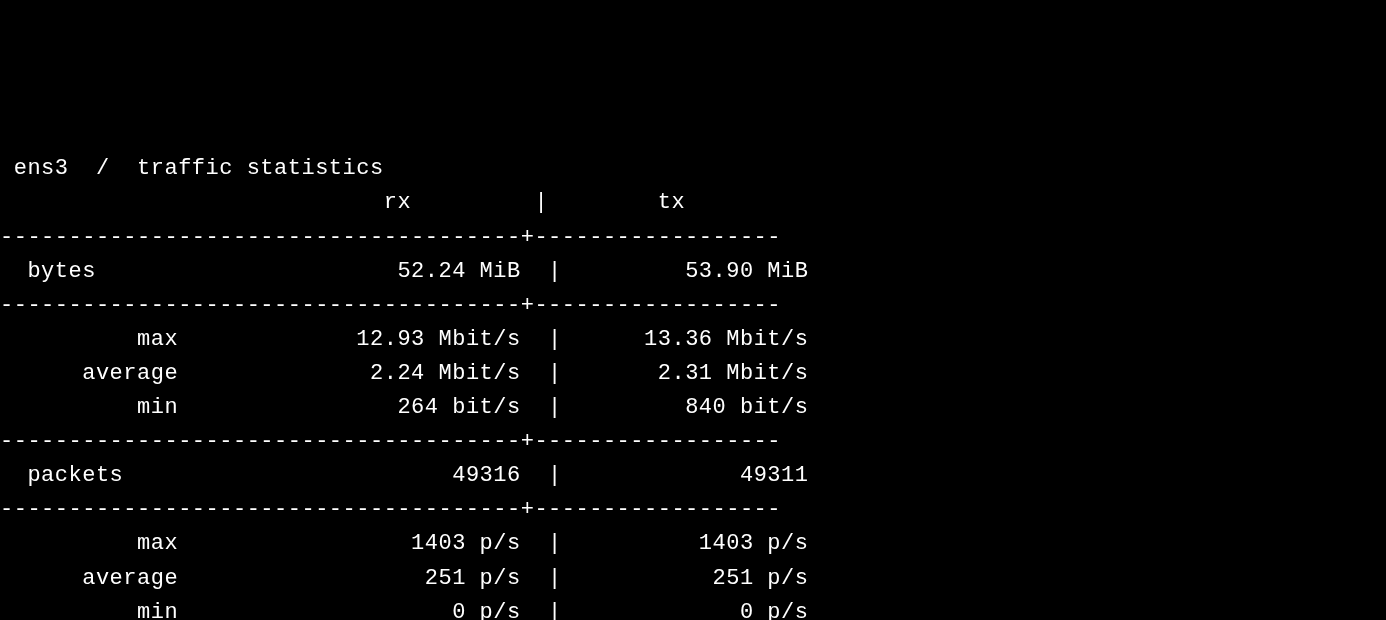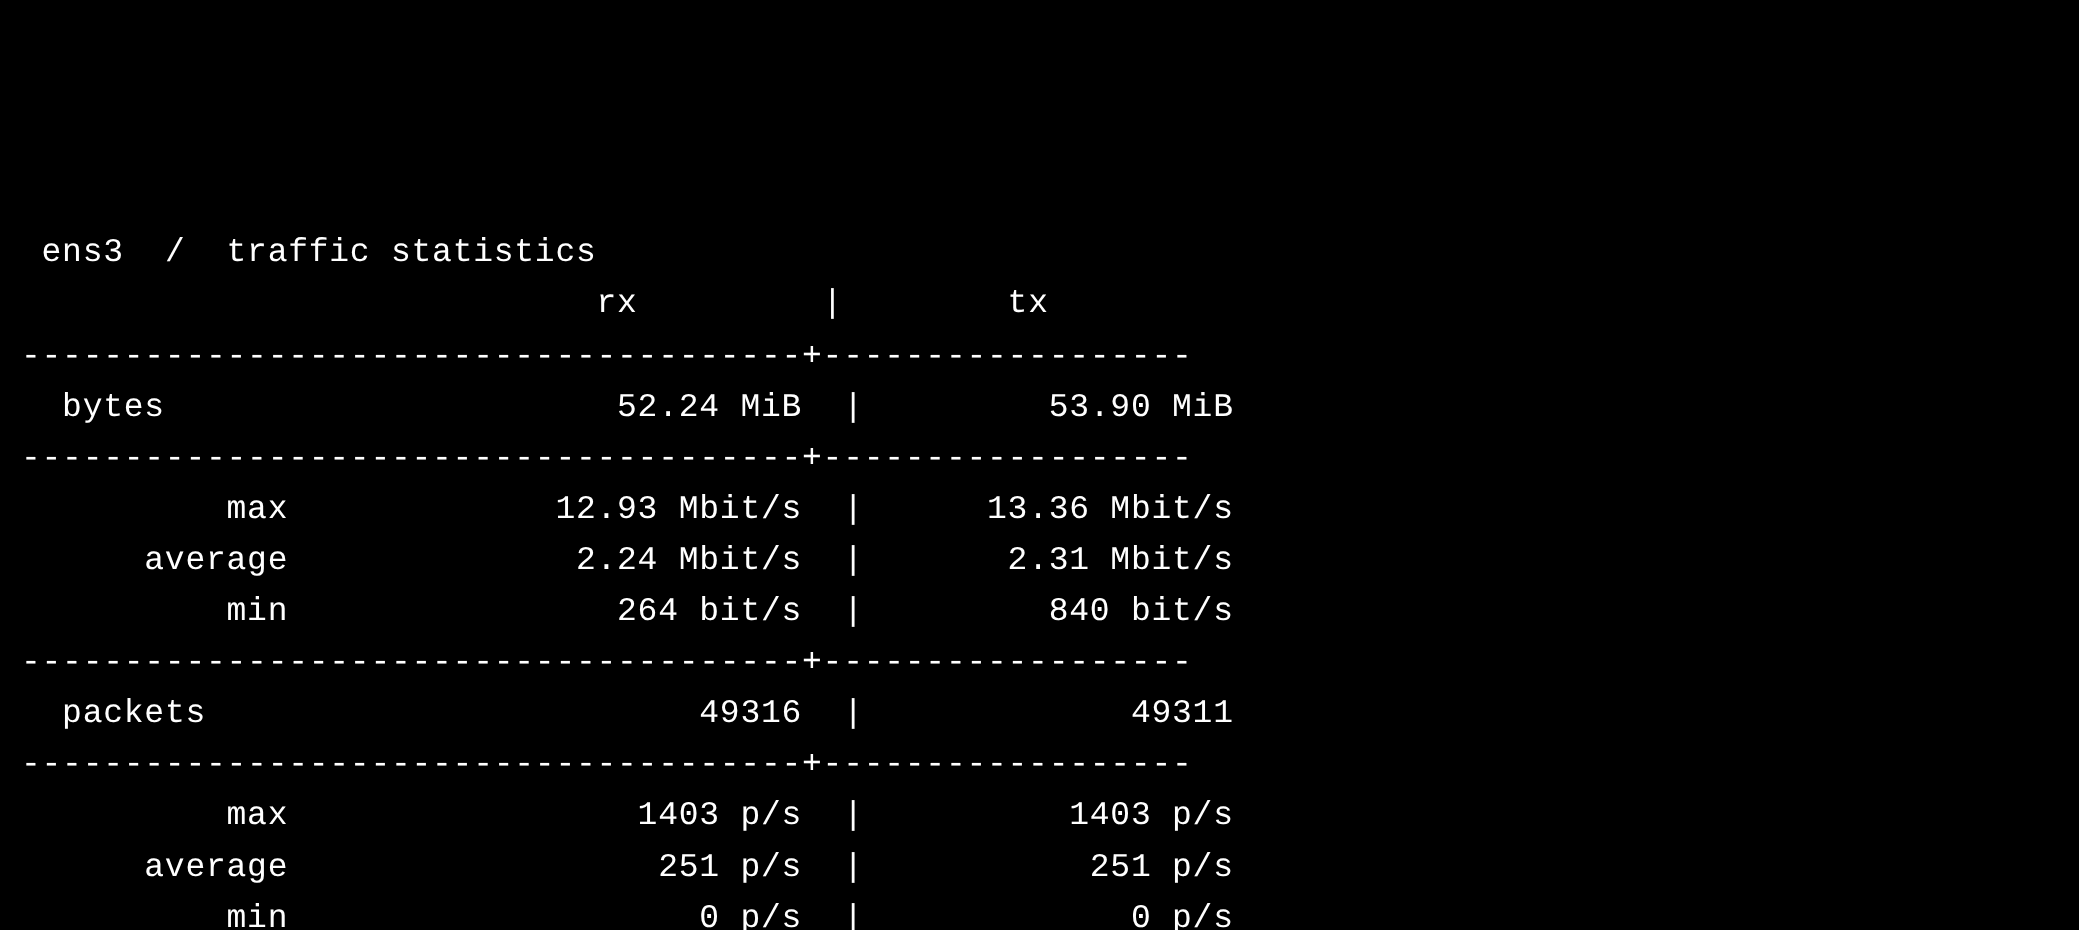--- a/index.html
+++ b/index.html
@@ -15,21 +15,20 @@
       line-height: 1.55;
       padding: 16px 0 0 0;
       width: 1386px;
       height: 620px;
       overflow: hidden;
       white-space: pre;
       letter-spacing: 0.5px;
     }
     .line {
       white-space: pre;
-      padding-left: 14px;
     }
   </style>
 </head>
 <body>
 
 
 
 <div id="term"><div class="line"> <span>ens3</span>  <span>/</span>  <span>traffic statistics</span></div><div class="line"></div><div class="line">             <span>               rx        </span> <span>|</span><span>        tx</span></div><div class="line"><span>--------------------------------------+------------------</span></div><div class="line">  <span>bytes      </span><span>                52.24 MiB</span>  <span>|</span> <span>        53.90 MiB</span></div><div class="line"><span>--------------------------------------+------------------</span></div><div class="line"> <span>         max</span><span>             12.93 Mbit/s</span>  <span>|</span> <span>     13.36 Mbit/s</span></div><div class="line"> <span>     average</span><span>              2.24 Mbit/s</span>  <span>|</span> <span>      2.31 Mbit/s</span></div><div class="line"> <span>         min</span><span>                264 bit/s</span>  <span>|</span> <span>        840 bit/s</span></div><div class="line"><span>--------------------------------------+------------------</span></div><div class="line">  <span>packets    </span><span>                    49316</span>  <span>|</span> <span>            49311</span></div><div class="line"><span>--------------------------------------+------------------</span></div><div class="line"> <span>         max</span><span>                 1403 p/s</span>  <span>|</span> <span>         1403 p/s</span></div><div class="line"> <span>     average</span><span>                  251 p/s</span>  <span>|</span> <span>          251 p/s</span></div><div class="line"> <span>         min</span><span>                    0 p/s</span>  <span>|</span> <span>            0 p/s</span></div></div>
 
 

